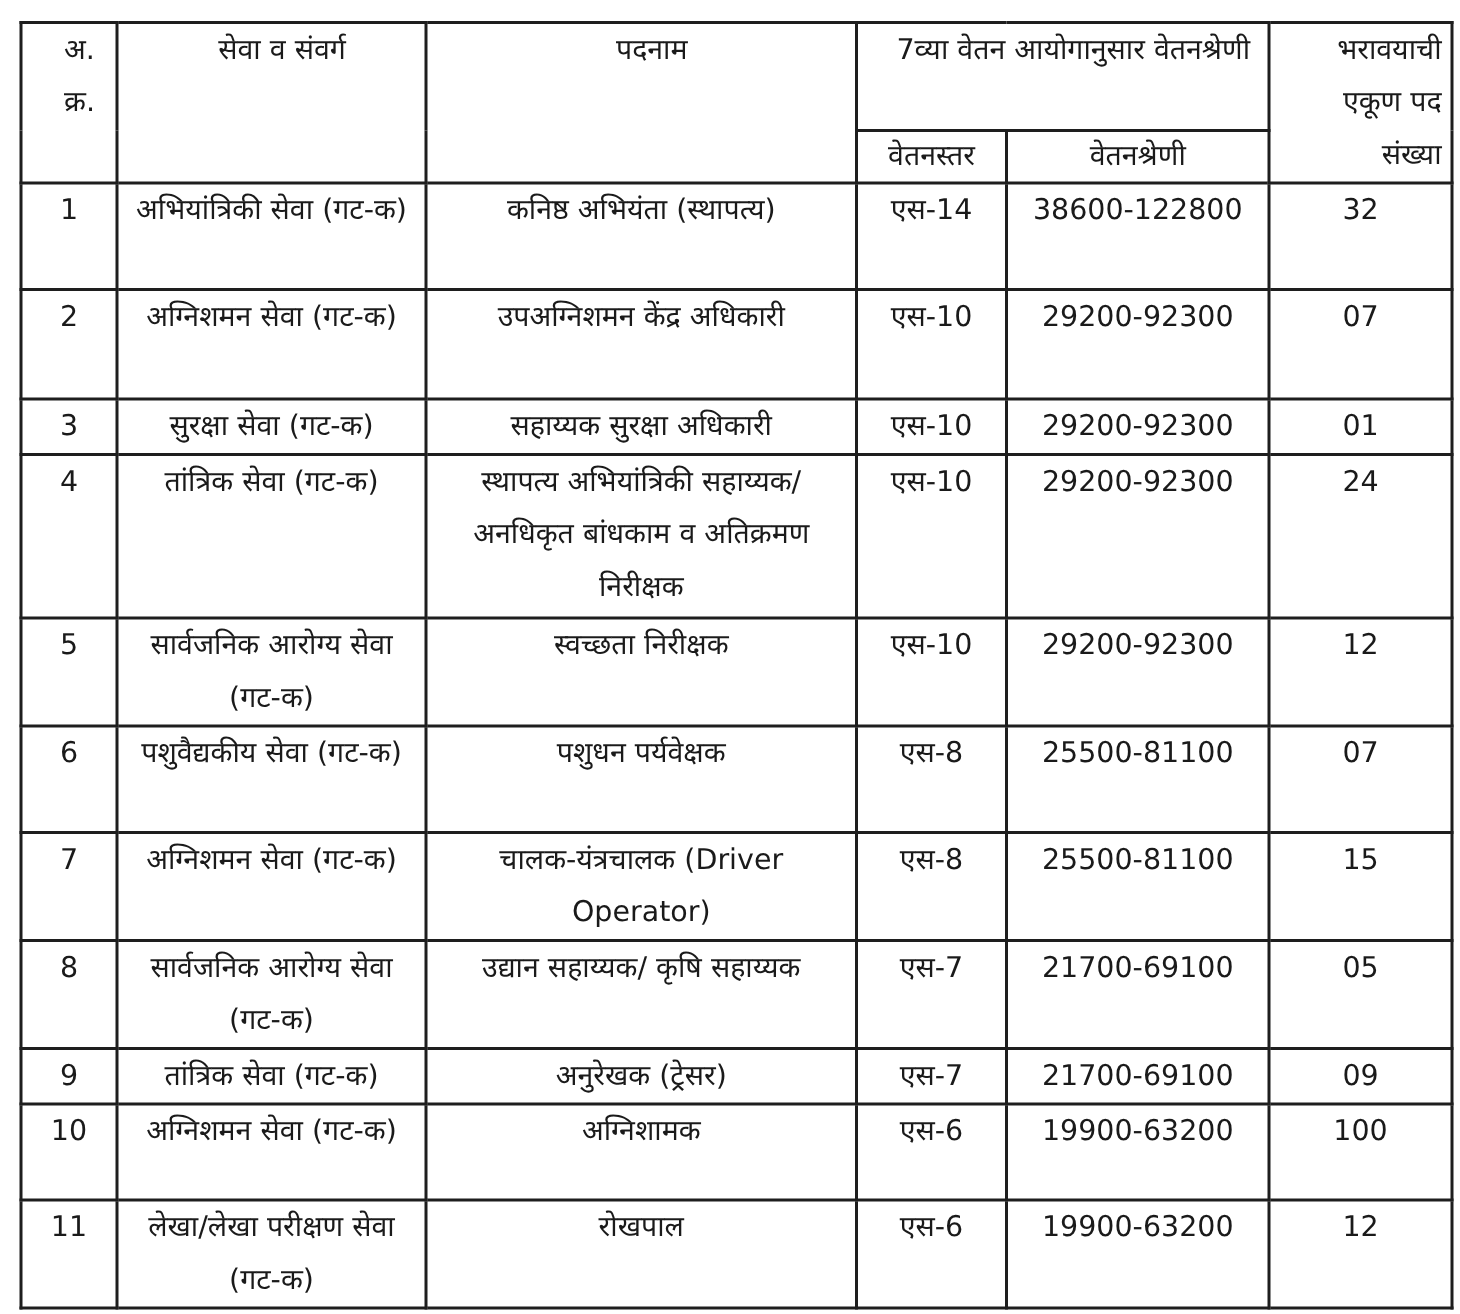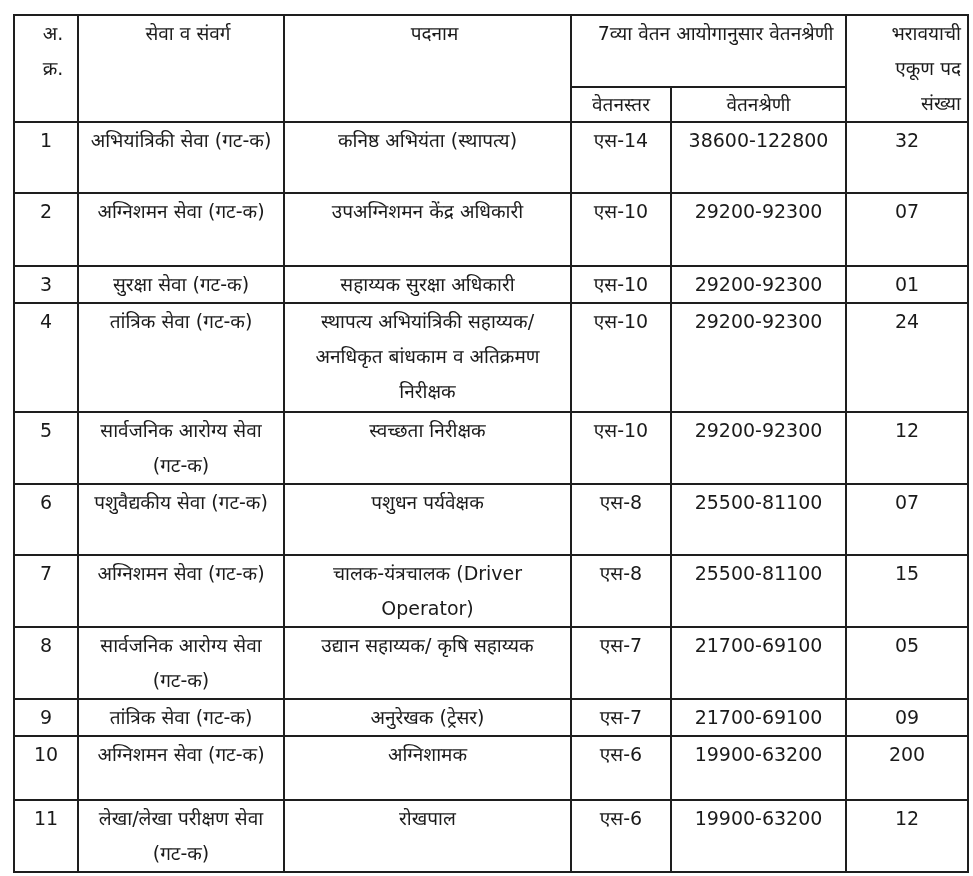--- a/index.html
+++ b/index.html
@@ -126,21 +126,21 @@
       <td class="c">एस-7</td>
       <td class="c">21700-69100</td>
       <td class="c">09</td>
     </tr>
     <tr style="height:64px">
       <td class="c">10</td>
       <td class="l">अग्निशमन सेवा (गट-क)</td>
       <td class="c">अग्निशामक</td>
       <td class="c">एस-6</td>
       <td class="c">19900-63200</td>
-      <td class="c">200</td>
+      <td class="c">100</td>
     </tr>
     <tr style="height:71px">
       <td class="c">11</td>
       <td class="l">लेखा/लेखा परीक्षण सेवा (गट-क)</td>
       <td class="c">रोखपाल</td>
       <td class="c">एस-6</td>
       <td class="c">19900-63200</td>
       <td class="c">12</td>
     </tr>
   </tbody>

